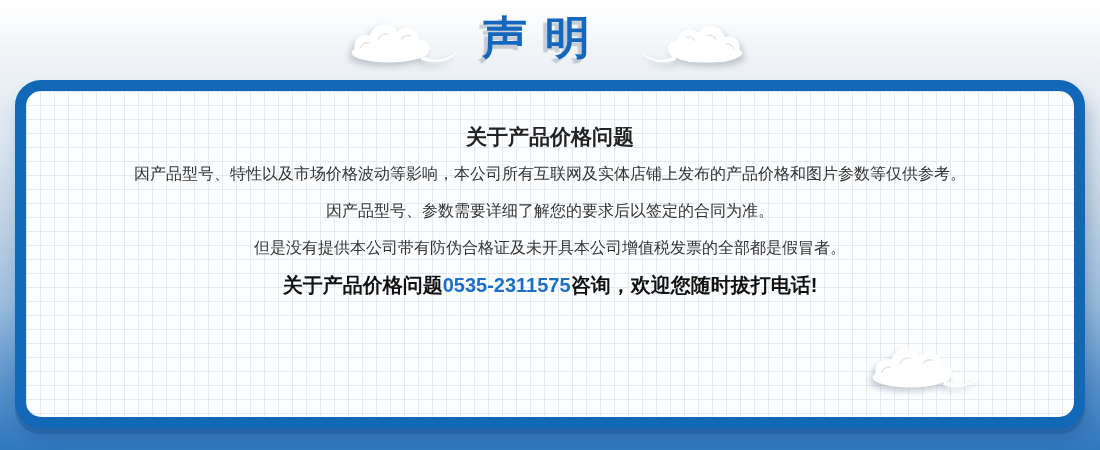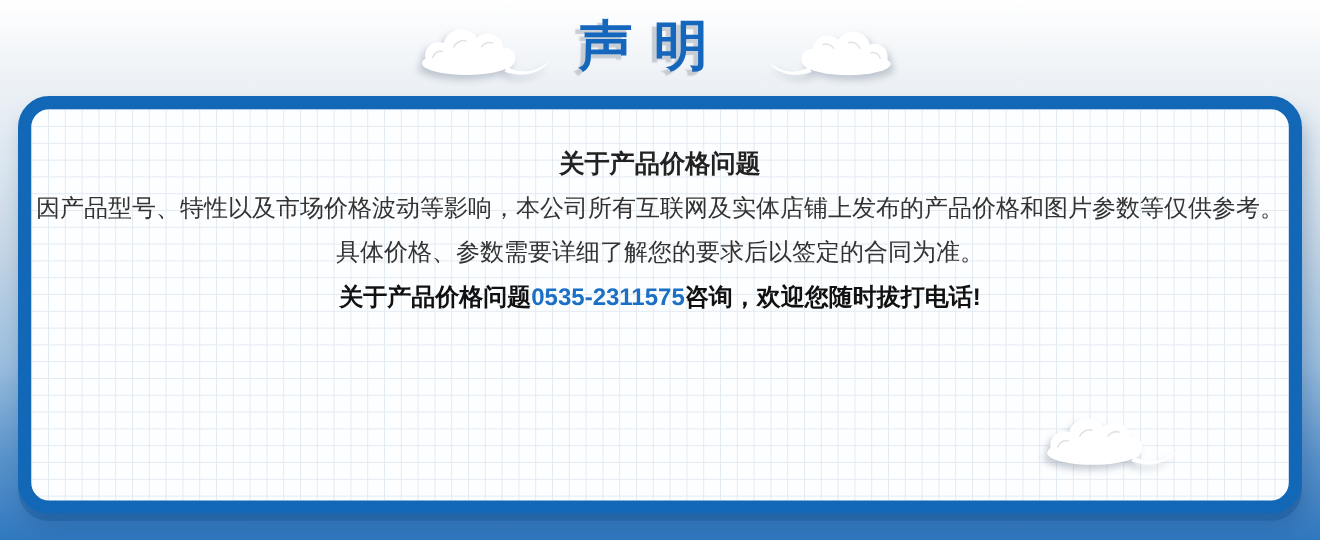--- a/index.html
+++ b/index.html
@@ -25,21 +25,21 @@
     background-color:#fdfeff;
     background-image:
       linear-gradient(#e2eaf2 1px,transparent 1px),
       linear-gradient(90deg,#e2eaf2 1px,transparent 1px);
     background-size:14px 14px;
     box-shadow:0 6px 0 rgba(10,72,140,0.30),4px 12px 16px rgba(20,70,130,0.28);
   }
   .card-inner{position:relative;width:100%;height:100%;border-radius:14px;overflow:hidden;padding-top:33px;box-sizing:border-box;}
   .n-line{width:100%;text-align:center;white-space:nowrap;height:26px;line-height:26px;margin-bottom:11px;}
   .notice-heading{font-size:21px;font-weight:bold;color:#222222;}
-  .notice-line{font-size:20px;color:#333333;}
+  .notice-line{font-size:16px;color:#333333;}
   .notice-footer{font-size:20px;font-weight:bold;color:#111111;}
   .phone{color:#1b6fc4;margin-top:40px;}
 </style>
 </head>
 <body>
 
 <div class="header">
   <div class="cloud cloud-left">
     <svg viewBox="0 0 130 52" width="118" height="46" aria-hidden="true">
       <g fill="#ffffff">
@@ -74,21 +74,22 @@
         <path d="M64 22 a9 9 0 0 1 11 -4"></path>
       </g>
     </svg>
   </div>
 </div>
 
 <div class="notice-card">
   <div class="card-inner">
     <div class="n-line notice-heading">关于产品价格问题</div>
     <div class="n-line notice-line">因产品型号、特性以及市场价格波动等影响，本公司所有互联网及实体店铺上发布的产品价格和图片参数等仅供参考。</div>
-    <div class="n-line notice-line">具体价格、参数需要详细了解您的要求后以签定的合同为准。</div>
+    <div class="n-line notice-line">因产品型号、参数需要详细了解您的要求后以签定的合同为准。</div>
+    <div class="n-line notice-line">但是没有提供本公司带有防伪合格证及未开具本公司增值税发票的全部都是假冒者。</div>
     <div class="n-line notice-footer">
       <span>关于产品价格问题</span><span class="phone">0535-2311575</span><span>咨询，欢迎您随时拔打电话!</span>
     </div>
     <div class="cloud cloud-card" style="left:838px;top:253px;">
       <svg viewBox="0 0 130 52" width="120" height="47" aria-hidden="true">
         <g fill="#ffffff">
           <ellipse cx="50" cy="37" rx="42" ry="11"></ellipse>
           <circle cx="24" cy="30" r="13"></circle>
           <circle cx="45" cy="22" r="17"></circle>
           <circle cx="70" cy="24" r="15"></circle>

